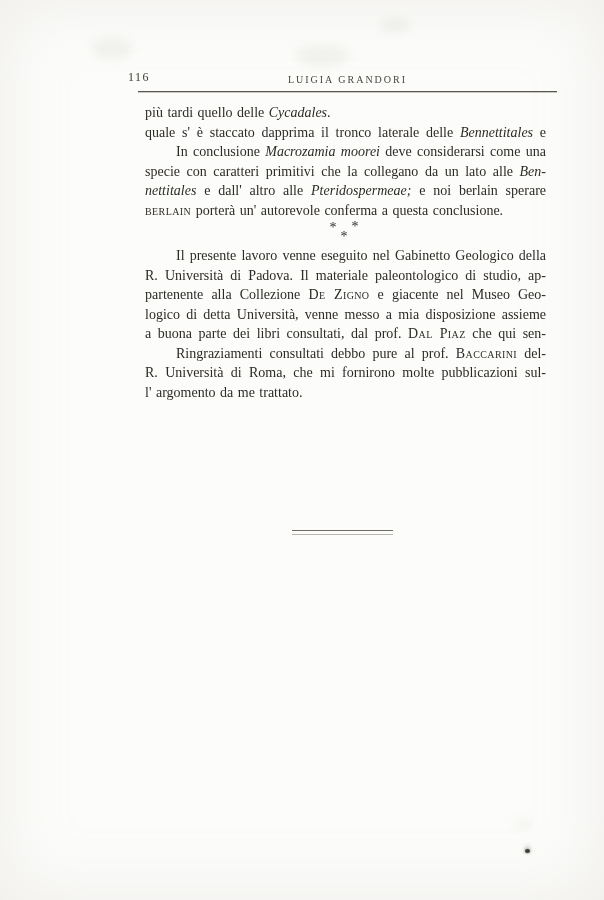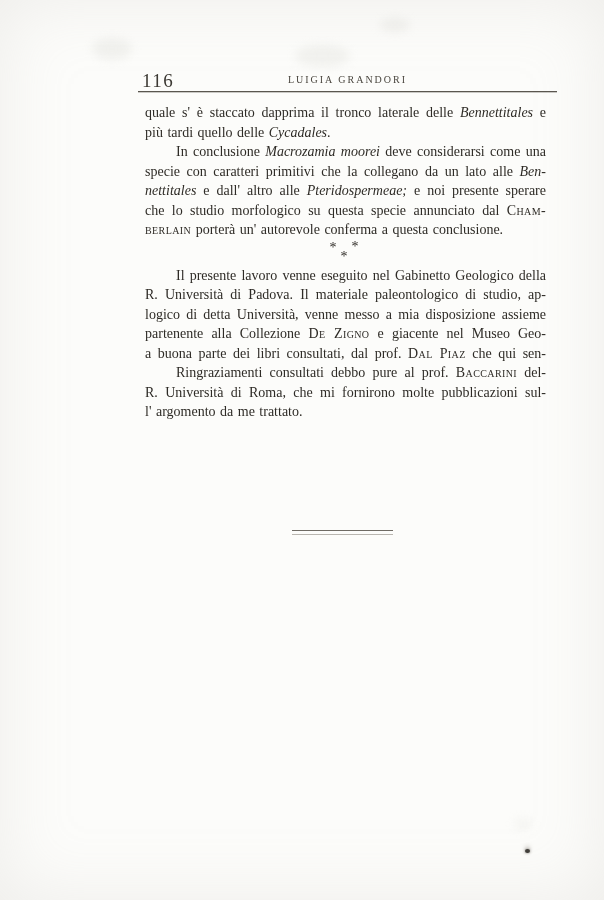--- a/index.html
+++ b/index.html
@@ -17,22 +17,22 @@
     content: "";
     position: absolute;
     inset: 0;
     box-shadow: inset 0 0 70px rgba(190,188,182,0.22);
     pointer-events: none;
   }
 
   
   .header-pagenum {
     position: absolute;
-    left: 142px; top: 70px;
-    font-size: 19px;
+    left: 128px; top: 70px;
+    font-size: 12px;
     letter-spacing: 1.5px;
     color: #3c3933;
   }
   .header-title {
     position: absolute;
     left: 138px; top: 74px; width: 419px;
     text-align: center;
     font-size: 10px;
     letter-spacing: 2px;
     color: #4a463f;
@@ -119,40 +119,39 @@
   <div class="smudge smudge-4"></div>
 
   <div class="header-pagenum">116</div>
 
   <div class="header-title">LUIGIA GRANDORI</div>
 
   <div class="header-rule"></div>
 
   <div class="text-block">
       <div class="paragraph">
+        <div class="t-line last"><span>più tardi quello delle </span><span class="italic">Cycadales</span><span>.</span></div>
         <div class="t-line"><span>quale s' è staccato dapprima il tronco laterale delle </span><span class="italic">Bennettitales</span><span> e</span></div>
-        <div class="t-line last"><span>più tardi quello delle </span><span class="italic">Cycadales</span><span>.</span></div>
       </div>
       <div class="paragraph">
         <div class="t-line indent"><span>In conclusione </span><span class="italic">Macrozamia moorei</span><span> deve considerarsi come una</span></div>
         <div class="t-line"><span>specie con caratteri primitivi che la collegano da un lato alle </span><span class="italic">Ben-</span></div>
-        <div class="t-line"><span class="italic">nettitales</span><span> e dall' altro alle </span><span class="italic">Pteridospermeae;</span><span> e noi presente sperare</span></div>
-        <div class="t-line"><span>che lo studio morfologico su questa specie annunciato dal </span><span class="sc">Cham-</span></div>
+        <div class="t-line"><span class="italic">nettitales</span><span> e dall' altro alle </span><span class="italic">Pteridospermeae;</span><span> e noi berlain sperare</span></div>
         <div class="t-line last"><span class="sc">berlain</span><span> porterà un' autorevole conferma a questa conclusione.</span></div>
       </div>
       <div class="asterism">
         <span class="ast ast-a">*</span>
         <span class="ast ast-b">*</span>
         <span class="ast ast-c">*</span>
       </div>
       <div class="paragraph">
         <div class="t-line indent"><span>Il presente lavoro venne eseguito nel Gabinetto Geologico della</span></div>
         <div class="t-line"><span>R. Università di Padova. Il materiale paleontologico di studio, ap-</span></div>
+        <div class="t-line"><span>partenente alla Collezione </span><span class="sc">De Zigno</span><span> e giacente nel Museo Geo-</span></div>
         <div class="t-line"><span>logico di detta Università, venne messo a mia disposizione assieme</span></div>
-        <div class="t-line"><span>partenente alla Collezione </span><span class="sc">De Zigno</span><span> e giacente nel Museo Geo-</span></div>
         <div class="t-line"><span>a buona parte dei libri consultati, dal prof. </span><span class="sc">Dal Piaz</span><span> che qui sen-</span></div>
       </div>
       <div class="paragraph">
         <div class="t-line indent"><span>Ringraziamenti consultati debbo pure al prof. </span><span class="sc">Baccarini</span><span> del-</span></div>
         <div class="t-line"><span>R. Università di Roma, che mi fornirono molte pubblicazioni sul-</span></div>
         <div class="t-line last"><span>l' argomento da me trattato.</span></div>
       </div>
     </div>
 
   <div class="closing-rule"></div>

